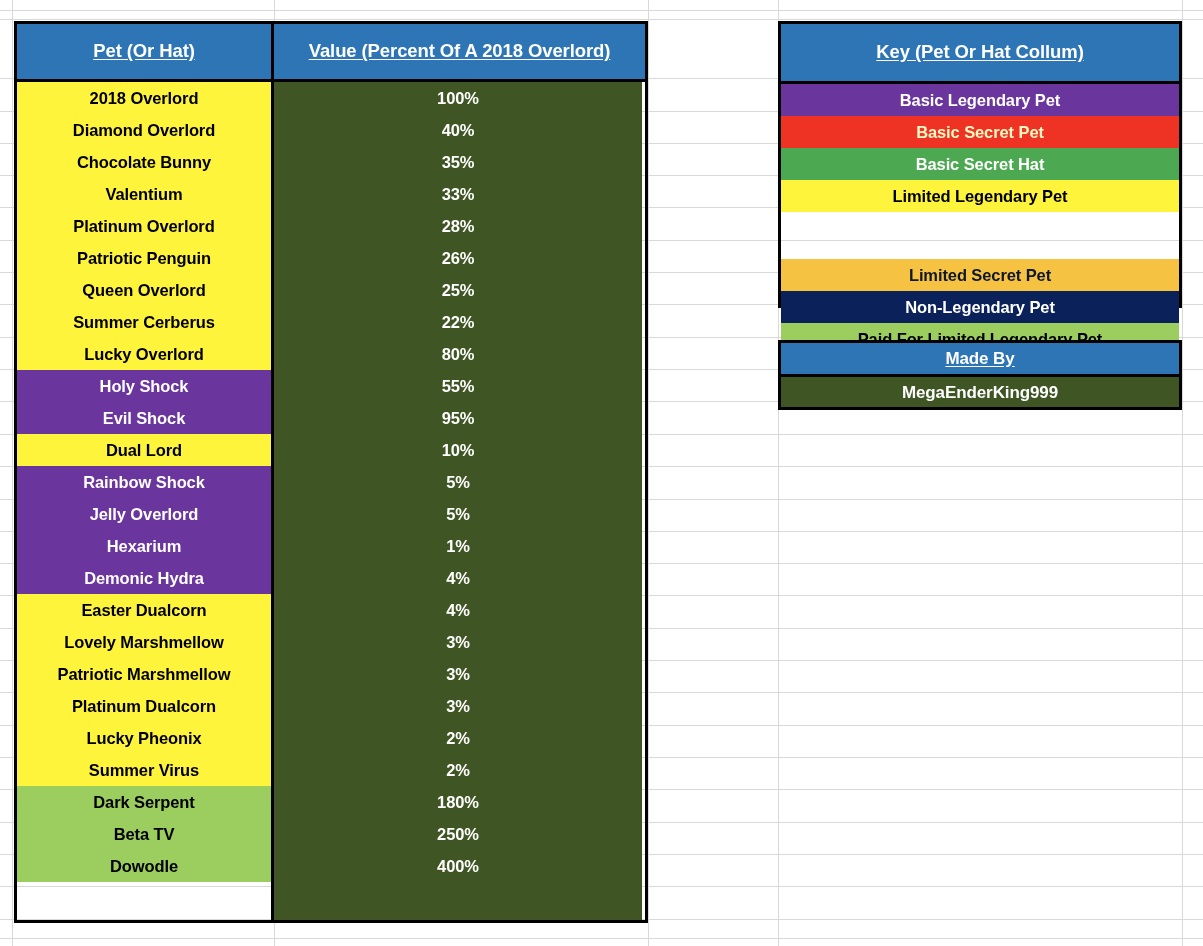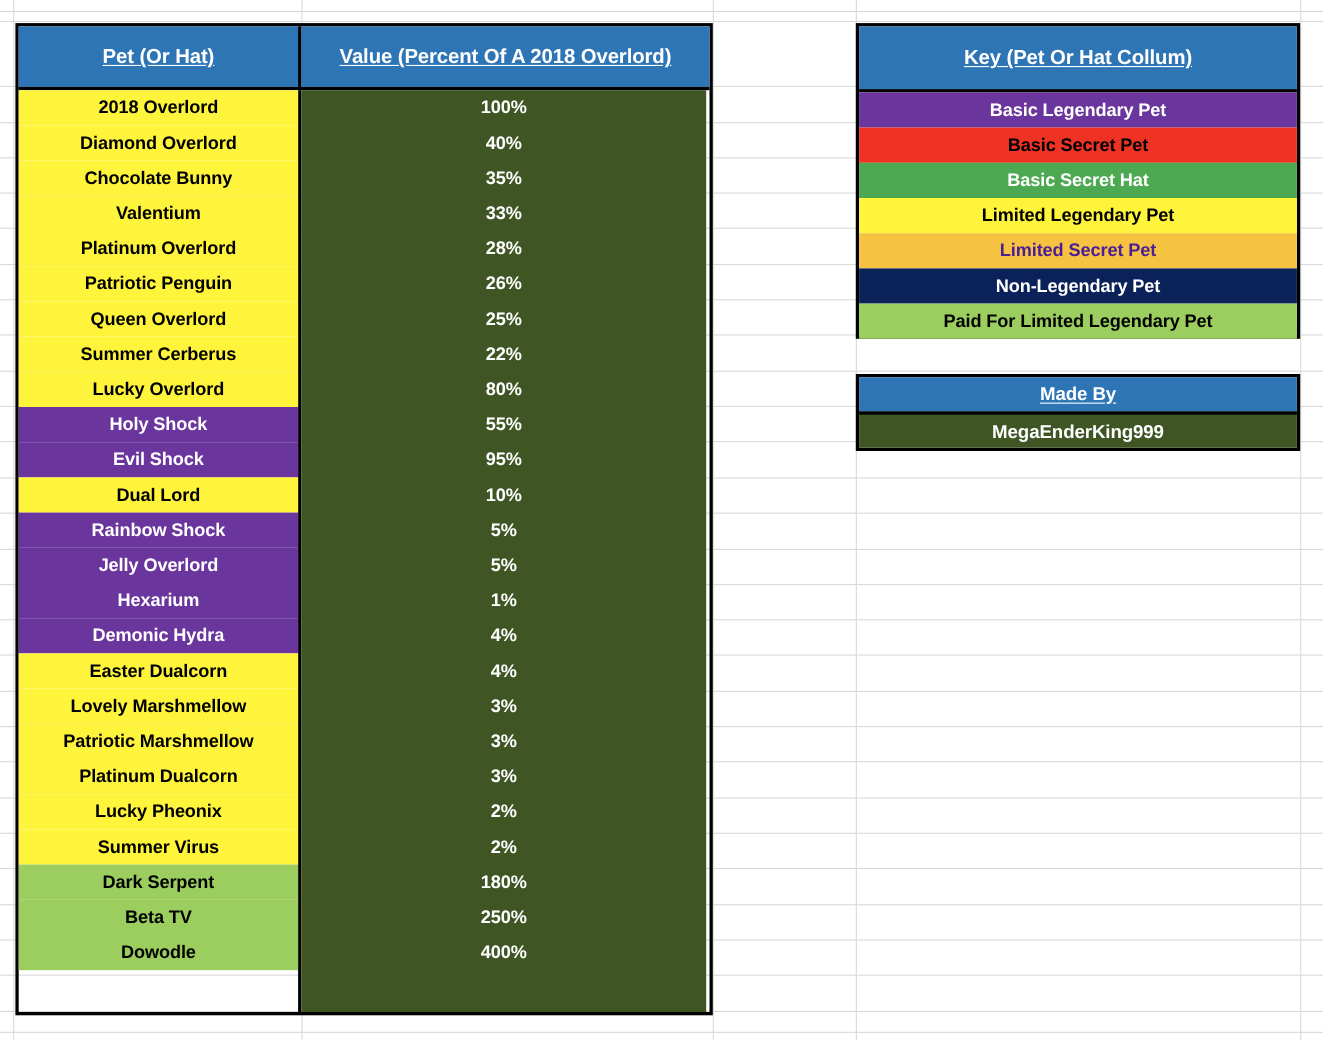--- a/index.html
+++ b/index.html
@@ -63,23 +63,23 @@
     color: #ffffff;
     font-weight: bold;
     font-size: 18.5px;
     text-decoration: underline;
     text-underline-offset: 2px;
   }
 
   
   .c-yellow  { background: #FFF43C; color: #000000; }
   .c-purple  { background: #6A359C; color: #ffffff; }
-  .c-red     { background: #EE3224; color: #000000; }
+  .c-red     { background: #EE3224; color: #fef9c3; }
   .c-green   { background: #4CA851; color: #ffffff; }
-  .c-orange  { background: #F5C242; color: #4c1d95; }
+  .c-orange  { background: #F5C242; color: #0f172a; margin-top: 47px; }
   .c-navy    { background: #0A2259; color: #ffffff; }
   .c-lgreen  { background: #9BCE5E; color: #000000; }
   .c-olive   { background: #3F5624; color: #ffffff; }
 
   
   #main-table {
     left: 14px;
     top: 21px;
     width: 634px;
     height: 902px;

